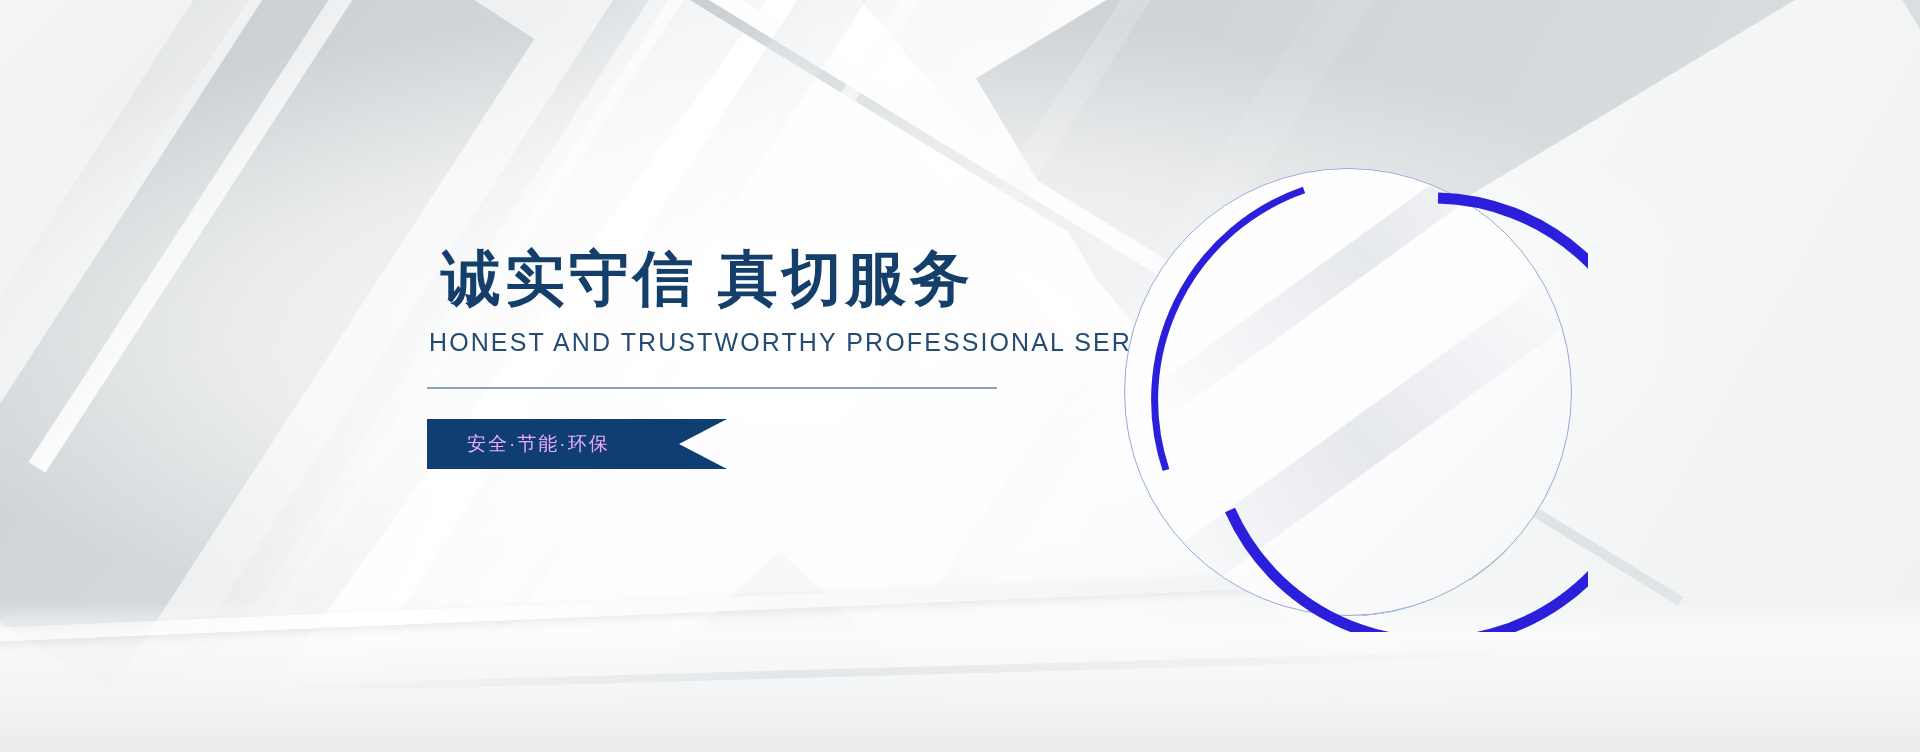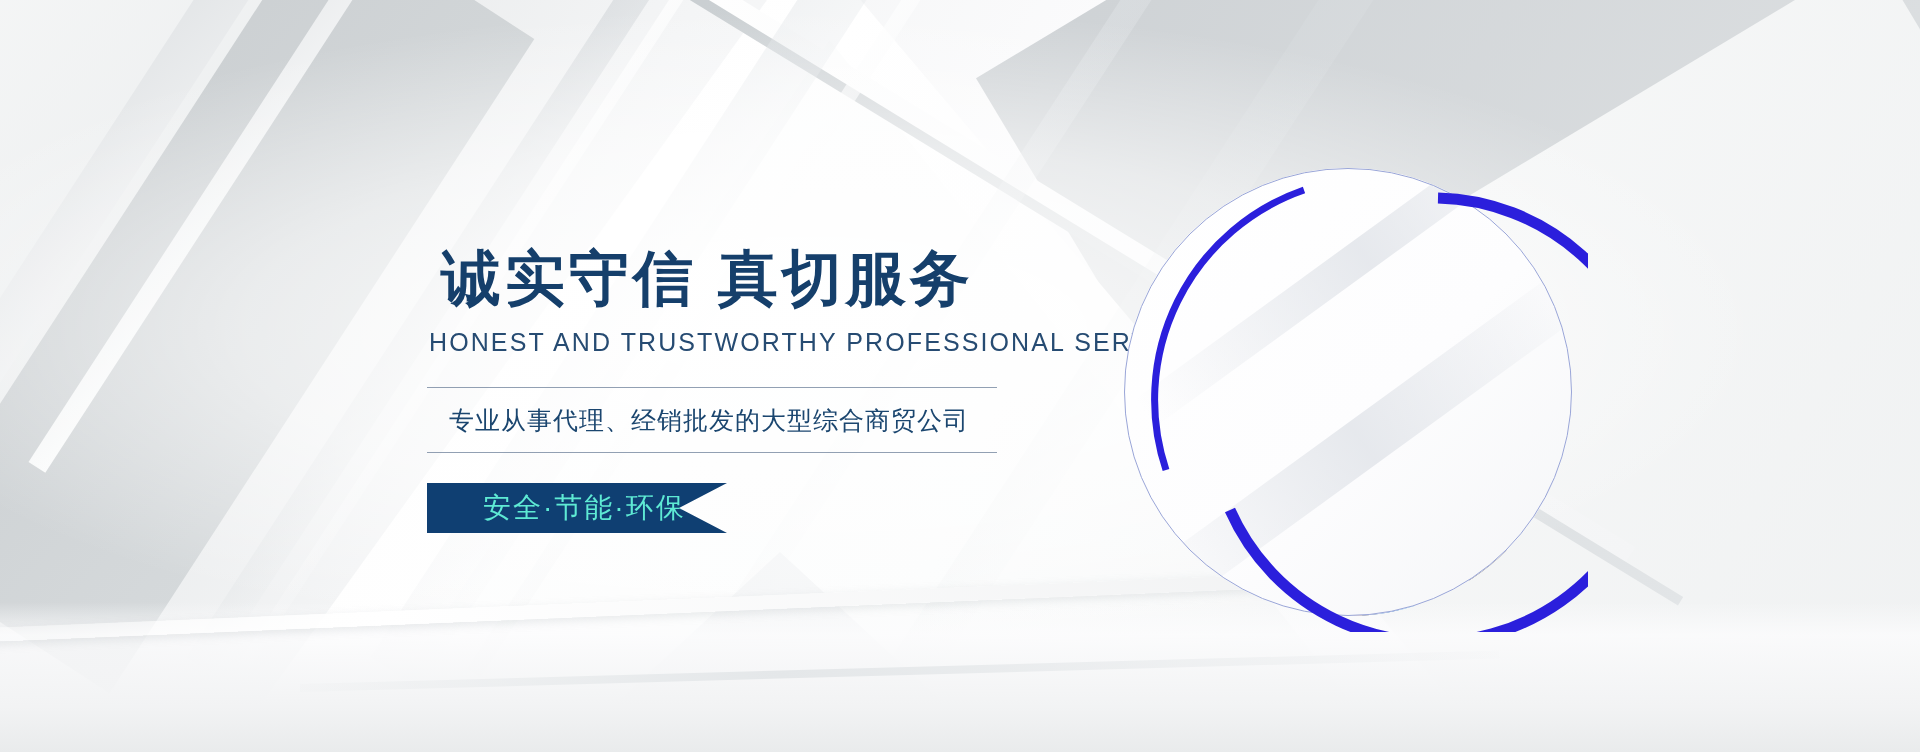--- a/index.html
+++ b/index.html
@@ -151,22 +151,22 @@
     color:#1b466f;white-space:nowrap;
   }
   .ribbon{
     position:relative;margin-top:30px;
     width:300px;height:50px;
     background:#0f3f72;
     display:flex;align-items:center;
     clip-path:polygon(0 0,100% 0,84% 50%,100% 100%,0 100%);
   }
   .ribbon-label{
-    color:#5eead4;font-size:28px;letter-spacing:2px;
-    padding-left:56px;white-space:nowrap;
+    color:#f0abfc;font-size:19px;letter-spacing:2px;
+    padding-left:40px;white-space:nowrap;
   }
 
   
   .circle-wrap{
     position:absolute;left:1118px;top:162px;width:460px;height:460px;
   }
   .circle-photo{
     position:absolute;inset:6px;border-radius:50%;overflow:hidden;
     background:#ffffff;
     box-shadow:inset 0 0 40px rgba(205,210,215,.35);
@@ -215,21 +215,20 @@
   <div class="bg-soft"></div>
   <div class="bottom-v"></div>
   <div class="floor"></div>
   <div class="floor-line"></div>
   <div class="floor-line2"></div>
 
   <div class="text-block">
     <h1 class="headline">诚实守信 真切服务</h1>
     <div class="subline">HONEST AND TRUSTWORTHY PROFESSIONAL SERVICES</div>
     <hr class="rule rule-top">
-    <p class="desc">专业从事代理、经销批发的大型综合商贸公司</p>
     <hr class="rule rule-bot">
     <div class="ribbon">
       <span class="ribbon-label">安全·节能·环保</span>
     </div>
   </div>
 
   <div class="circle-wrap">
 
     <div class="circle-photo">
       <div class="photo-bg"></div>

